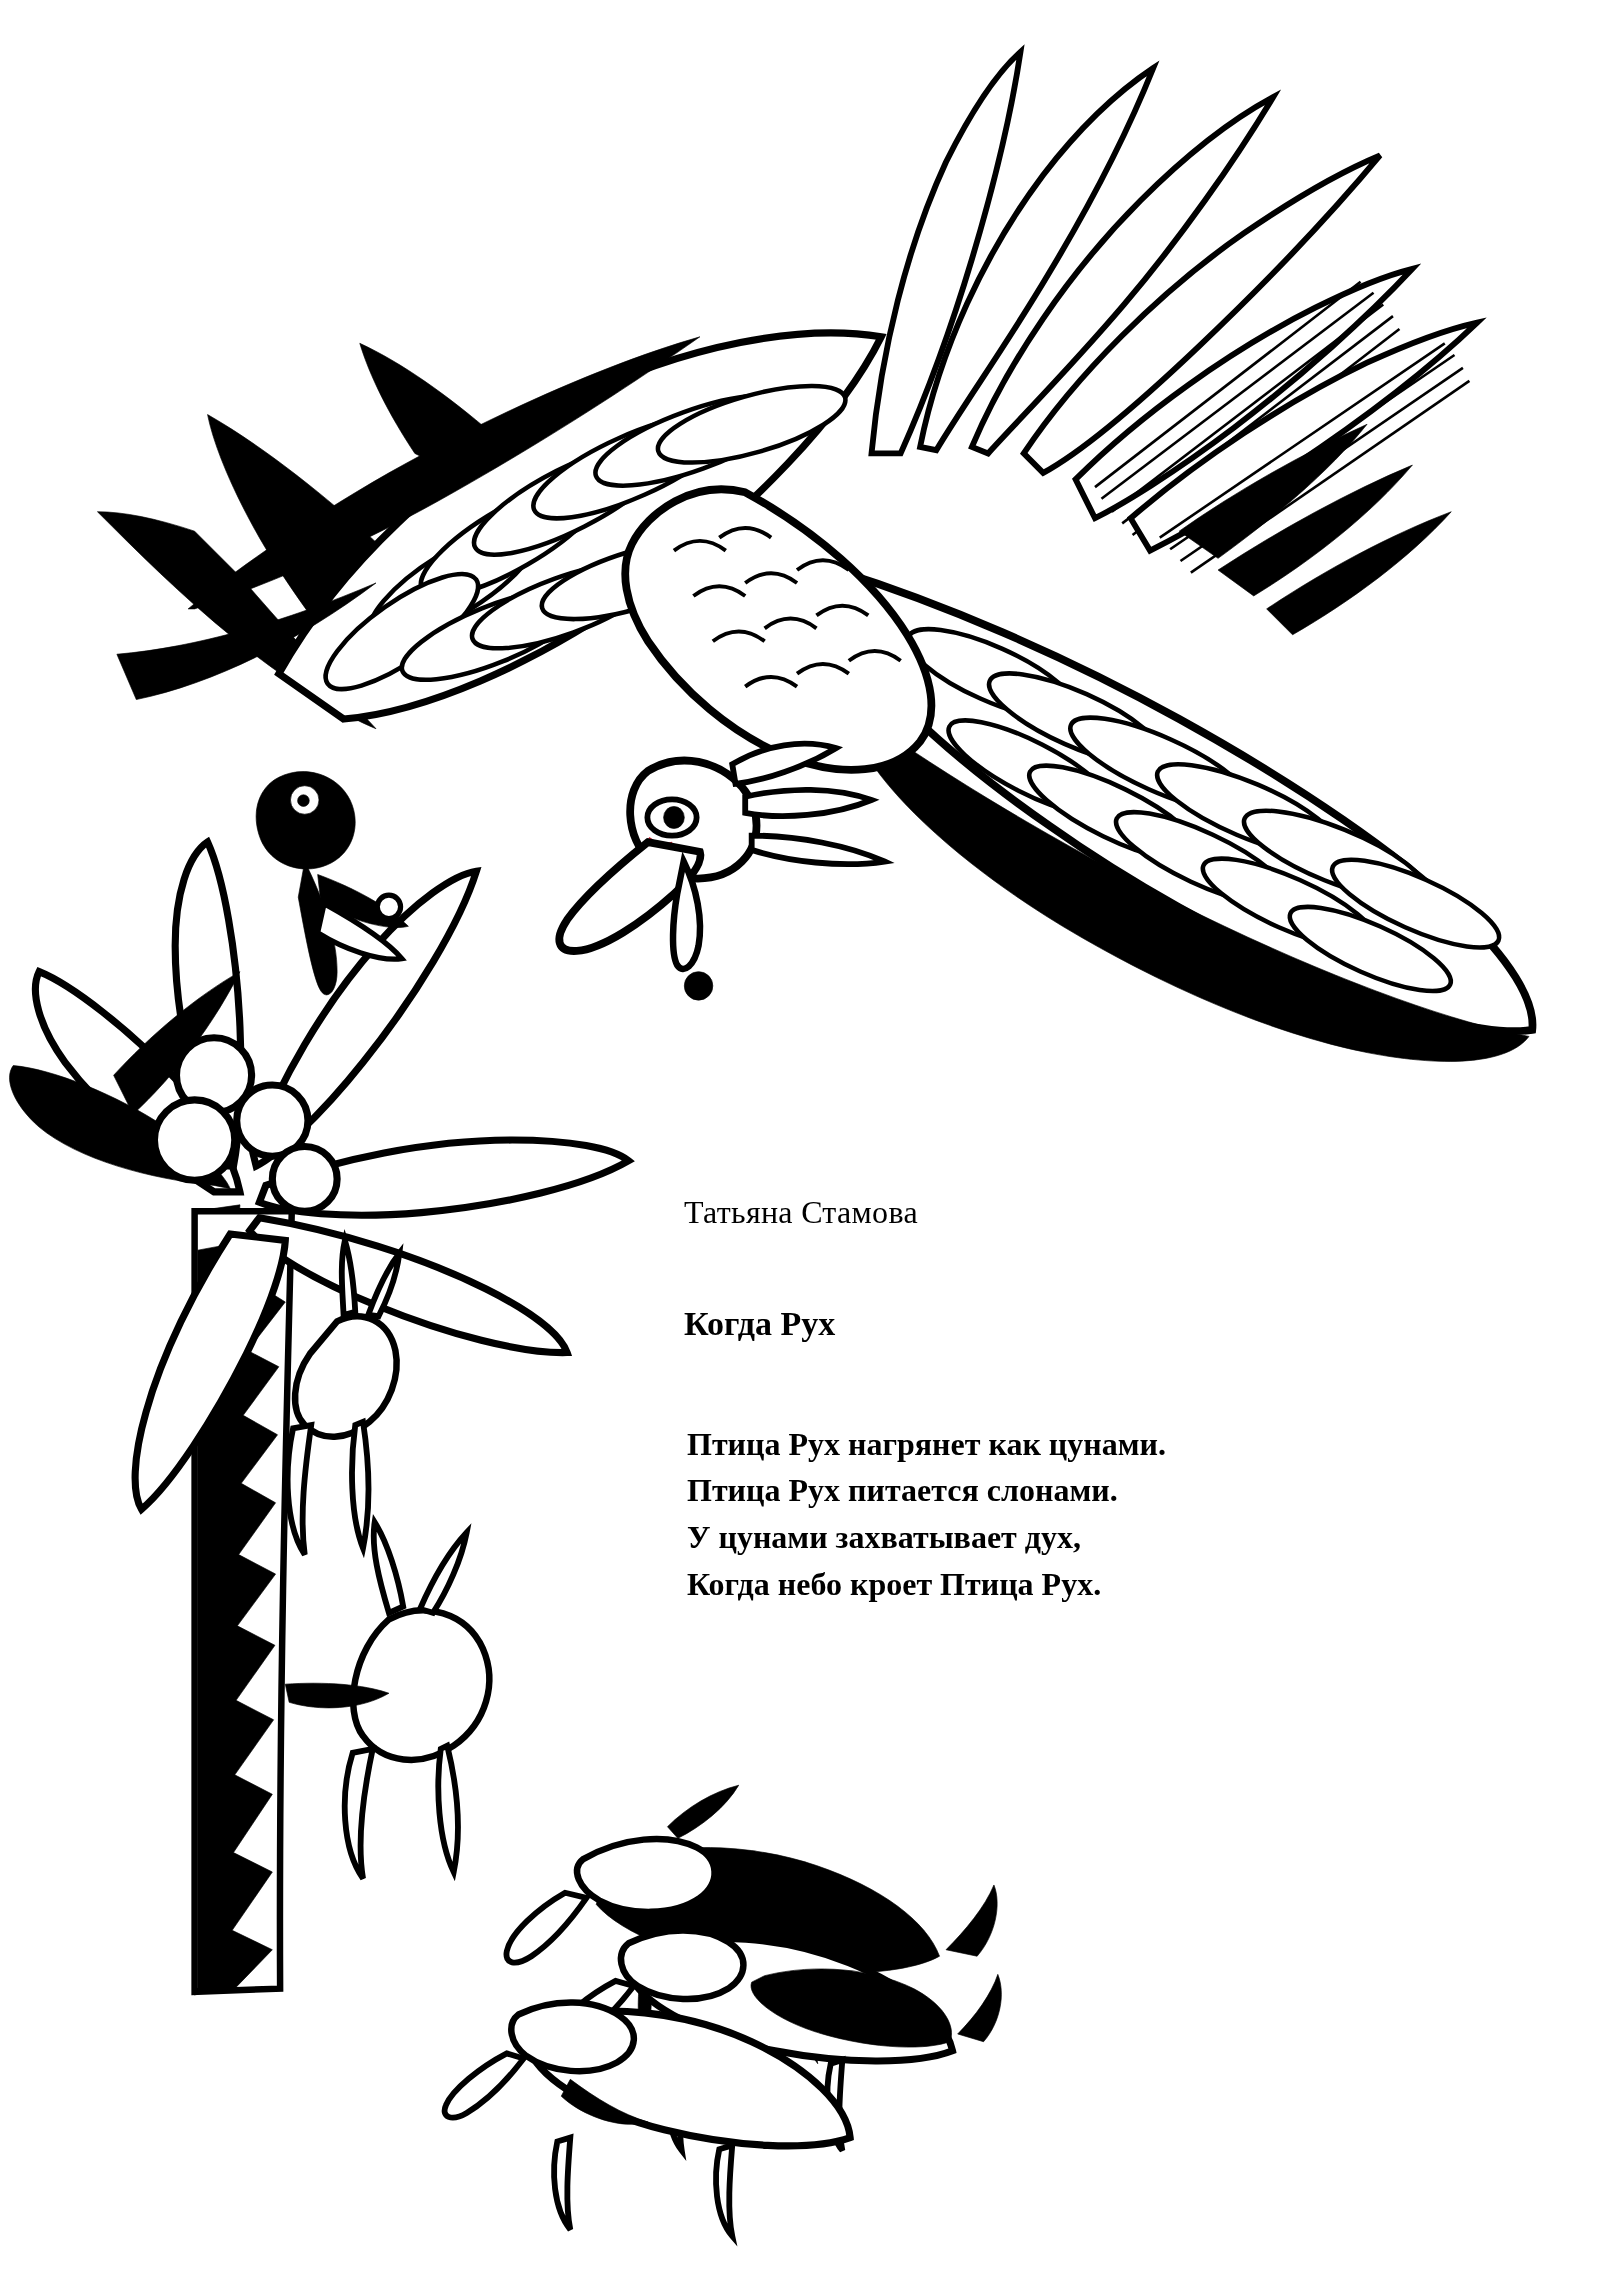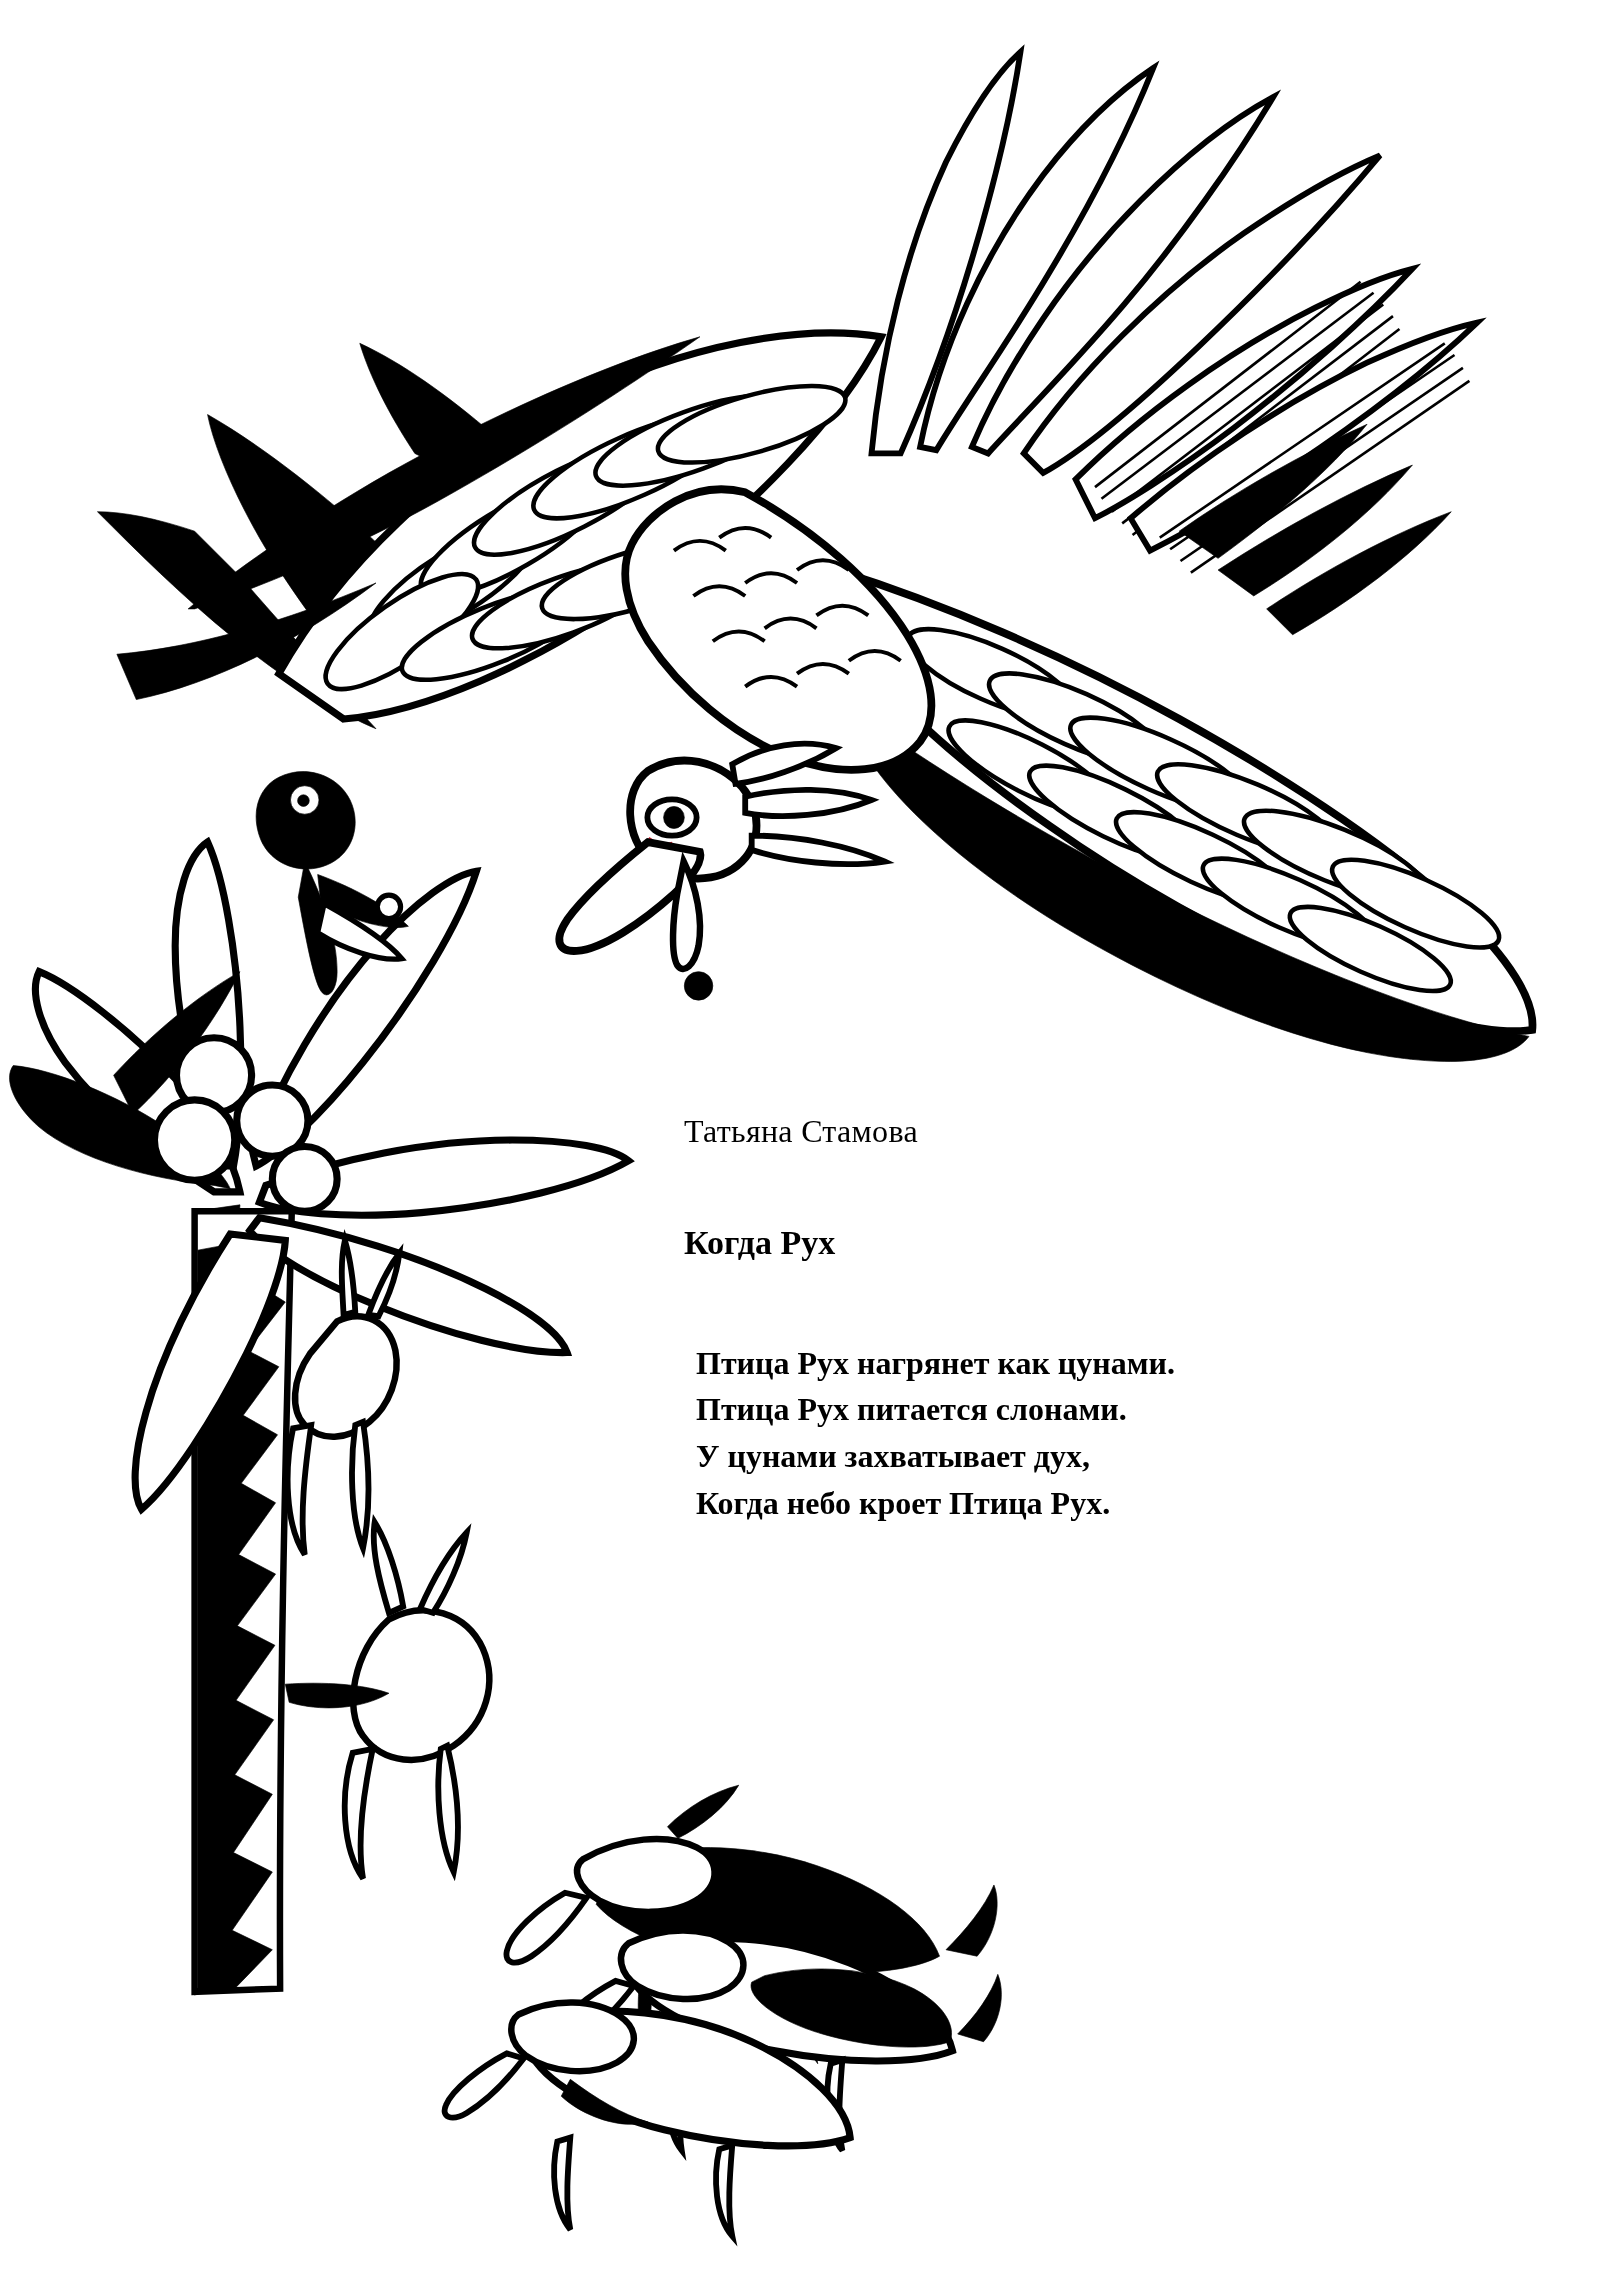--- a/index.html
+++ b/index.html
@@ -33,42 +33,42 @@
   .illustration svg {
     display: block;
     width: 100%;
     height: 100%;
   }
 
   
   .text-block {
     position: absolute;
     left: 684px;
-    top: 1111px;
+    top: 1192px;
     width: 745px;
   }
   .author {
     font-size: 32px;
     line-height: 1.3;
     letter-spacing: 0.3px;
     font-weight: 400;
     margin: 0 0 71px 0;
     white-space: nowrap;
   }
   .poem-title {
     font-size: 34px;
     font-weight: 700;
     margin: 0 0 78px 0;
     white-space: nowrap;
   }
   .poem {
     font-size: 32px;
     font-weight: 700;
     line-height: 1.46;
-    margin: 12px;
+    margin: 3px;
   }
   .poem .line {
     display: block;
     white-space: nowrap;
   }
 </style>
 </head>
 <body>
 
 <div class="page">

